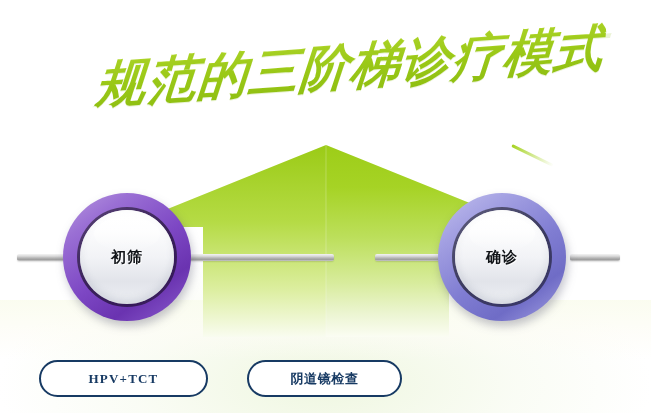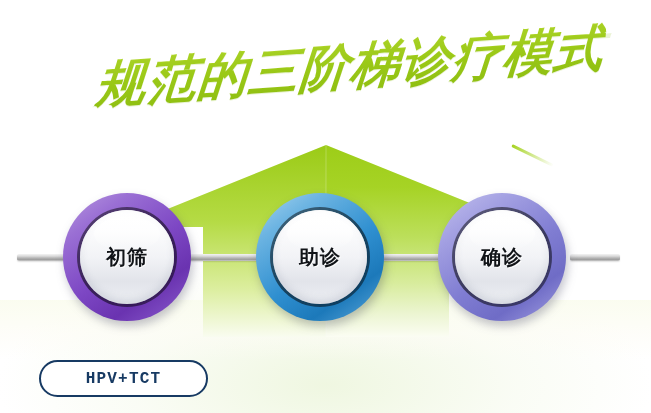--- a/index.html
+++ b/index.html
@@ -175,21 +175,21 @@
     width: 66px; height: 34px;
     border-radius: 50%;
     background: linear-gradient(to bottom, rgba(255,255,255,0.92), rgba(255,255,255,0));
     pointer-events: none;
   }
 
   .node-label {
     position: relative;
     z-index: 3;
     font-family: "DejaVu Sans", "Liberation Sans", sans-serif;
-    font-size: 20px;
+    font-size: 15px;
     font-weight: 700;
     color: #111418;
     letter-spacing: 1px;
     text-shadow: 1px 1px 0 rgba(255,255,255,0.8);
     white-space: nowrap;
   }
 
   
   .pill {
     position: absolute;
@@ -201,22 +201,22 @@
     background: #ffffff;
     display: flex;
     align-items: center;
     justify-content: center;
   }
   .pill-1 { left: 39px;  width: 169px; }
   .pill-2 { left: 247px; width: 155px; }
   .pill-3 { left: 440px; width: 172px; }
 
   .pill-label {
-    font-family: Liberation Mono, monospace;
-    font-size: 16px;
+    font-family: Liberation Serif, serif;
+    font-size: 13px;
     font-weight: 700;
     color: #173A63;
     letter-spacing: 0.6px;
     white-space: nowrap;
     text-align: center;
   }
   .pill-1 .pill-label { letter-spacing: 1.2px; }
 </style>
 </head>
 <body>
@@ -264,35 +264,31 @@
   <div class="rail rail-4"></div>
 
   <div class="node node-1">
     <div class="ring"></div>
     <div class="ring-dark"></div>
     <div class="face">
       <span class="node-label">初筛</span>
     </div>
   </div>
 
-  <div class="node node-2">
-    <div class="ring"></div>
-    <div class="ring-dark"></div>
-    <div class="face">
-      <span class="node-label">助诊</span>
-    </div>
-  </div>
 
   <div class="node node-3">
     <div class="ring"></div>
     <div class="ring-dark"></div>
     <div class="face">
       <span class="node-label">确诊</span>
     </div>
   </div>
 
   <div class="pill pill-1">
     <span class="pill-label">HPV+TCT</span>
   </div>
 
+  <div class="pill pill-2">
+    <span class="pill-label">阴道镜检查</span>
+  </div>
 
 
 </div>
 
 </body></html>

